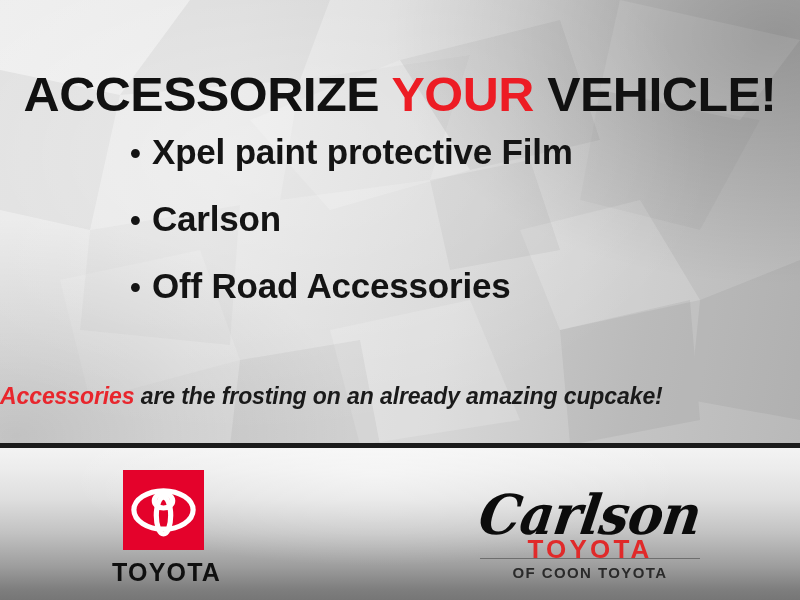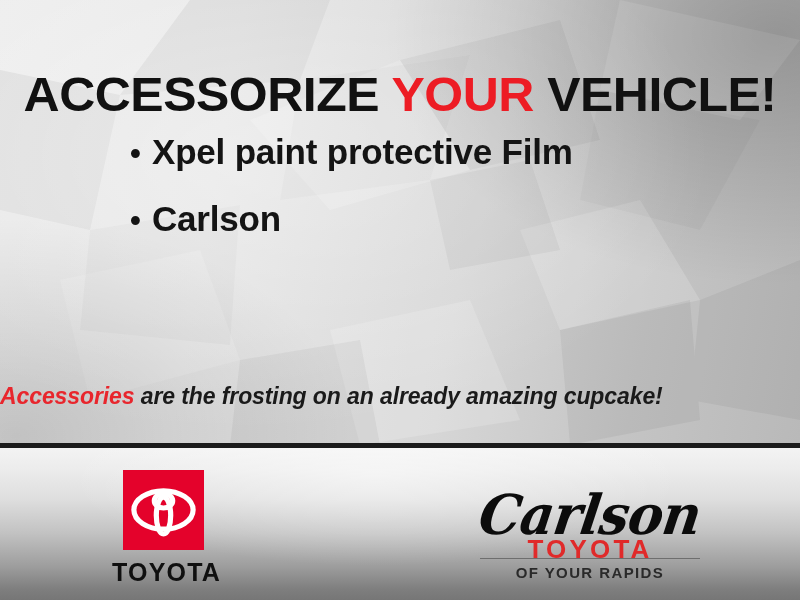--- a/index.html
+++ b/index.html
@@ -276,20 +276,21 @@
       </g>
     </svg>
 
     <div id="vignette"></div>
 
     <h1 id="headline"><span>ACCESSORIZE </span><span class="hl-red">YOUR</span><span> VEHICLE!</span></h1>
 
     <ul id="bullet-list">
       <li class="bullet-item"><span class="bullet-dot">•</span><span class="bullet-label">Xpel paint protective Film</span></li>
       <li class="bullet-item"><span class="bullet-dot">•</span><span class="bullet-label">Carlson</span></li>
+      <li class="bullet-item"><span class="bullet-dot">•</span><span class="bullet-label">Off Road Accessories</span></li>
     </ul>
 
     <div id="tagline"><span class="tl-red">Accessories</span><span> are the frosting on an already amazing cupcake!</span></div>
   </div>
 
   <div id="divider"></div>
 
   <div id="footer">
     <div id="footer-sheen"></div>
   </div>
@@ -303,16 +304,16 @@
         <ellipse cx="50" cy="57" rx="9" ry="23"></ellipse>
       </g>
     </svg>
     <div id="toyota-wordmark">TOYOTA</div>
   </div>
 
   <div id="carlson-logo">
     <div id="carlson-script">Carlson</div>
     <div id="carlson-toyota">TOYOTA</div>
     <div id="carlson-rule"></div>
-    <div id="carlson-sub">OF YOUR RAPIDS</div>
+    <div id="carlson-sub">OF COON TOYOTA</div>
   </div>
 
 </div>
 
 </body></html>

